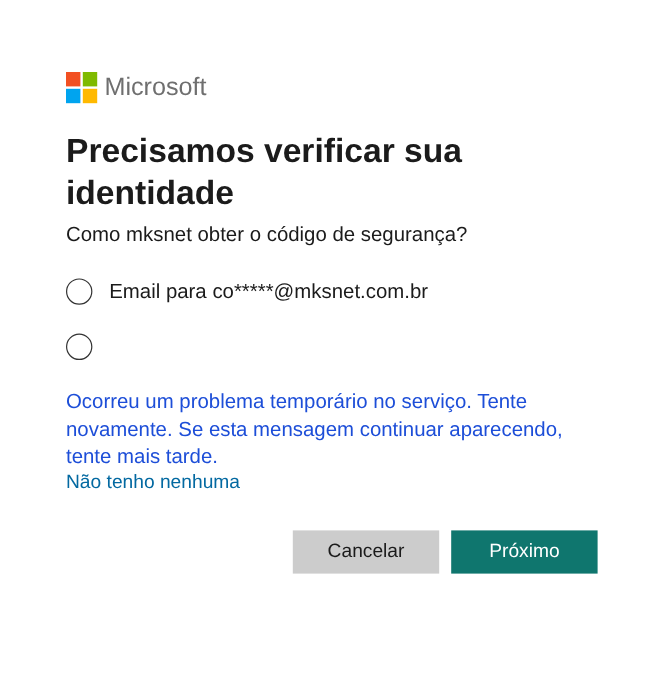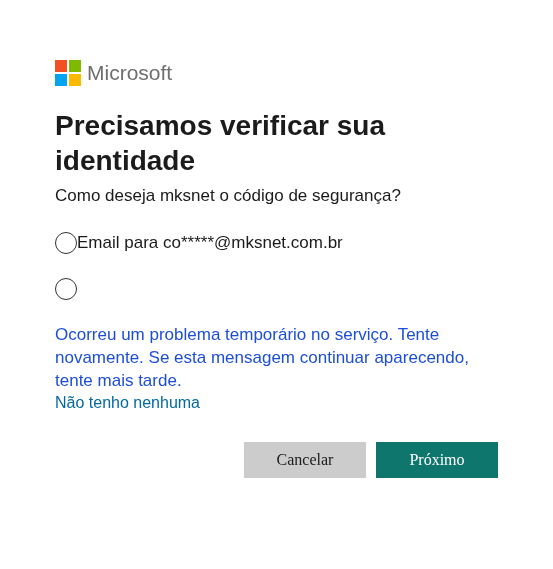--- a/index.html
+++ b/index.html
@@ -46,20 +46,21 @@
       color: #1b1b1b;
     }
     .subtitle {
       font-size: 17px;
       color: #1b1b1b;
       margin-bottom: 26px;
     }
     .option {
       display: flex;
       align-items: center;
+      gap: 14px;
       margin-bottom: 24px;
       cursor: pointer;
     }
     .radio {
       width: 22px;
       height: 22px;
       border: 1px solid #333;
       border-radius: 50%;
       flex-shrink: 0;
     }
@@ -84,21 +85,21 @@
     .buttons {
       display: flex;
       justify-content: flex-end;
       gap: 10px;
     }
     .btn {
       min-width: 122px;
       height: 36px;
       border: none;
       font-size: 16px;
-      font-family: Liberation Serif, serif;
+      font-family: Liberation Sans, sans-serif;
       cursor: pointer;
       padding: 0 16px;
     }
     .btn-cancel {
       background: #cccccc;
       color: #1b1b1b;
     }
     .btn-next {
       background: #0f766e;
       color: #fff;
@@ -114,21 +115,21 @@
     <span></span>
       <span></span>
       <span></span>
       <span></span>
   </div>
   <div class="brand-text">Microsoft</div>
 </div>
 
 <h1 class="title">Precisamos verificar sua identidade</h1>
 
-<div class="subtitle">Como deseja mksnet o código de segurança?</div>
+<div class="subtitle">Como mksnet obter o código de segurança?</div>
 
 <div class="option">
   <div class="radio"></div>
   <div class="option-label">Email para co*****@mksnet.com.br</div>
 </div>
 
 <div class="option">
   <div class="radio"></div>
 </div>
 

